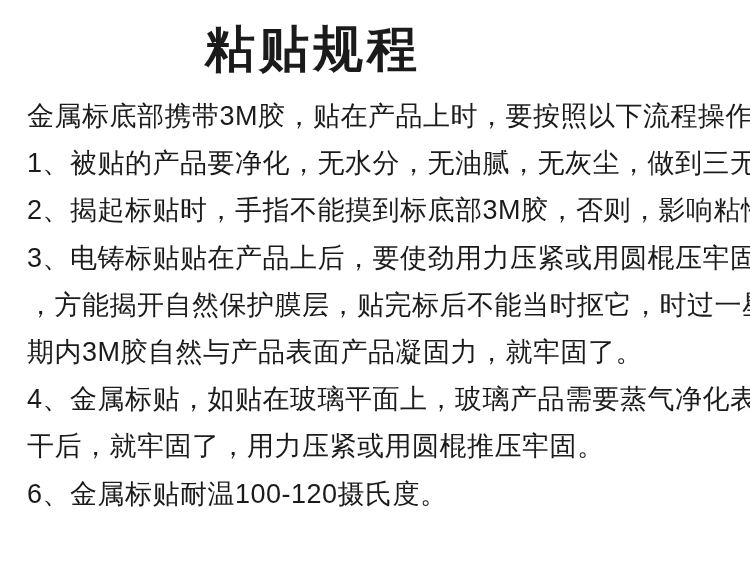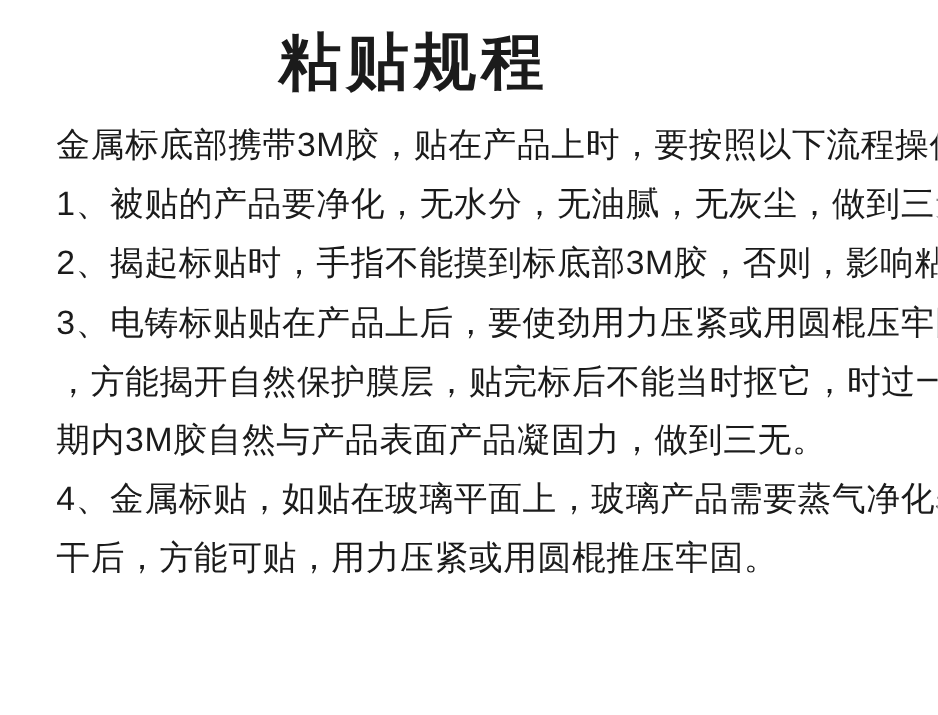--- a/index.html
+++ b/index.html
@@ -12,21 +12,20 @@
     overflow: hidden;
     background: #ffffff;
     font-family: "Liberation Sans", sans-serif;
     color: #1b1b1b;
   }
   .page {
     width: 626px;
     height: 572px;
     background: #ffffff;
     position: relative;
-    padding-left: 18px;
   }
   .title {
     margin: 0;
     padding-top: 18px;
     height: 62px;
     line-height: 62px;
     text-align: center;
     font-size: 50px;
     font-weight: 700;
     letter-spacing: 4px;
@@ -52,17 +51,18 @@
 
 <div class="page">
   <h1 class="title">粘贴规程</h1>
 
   <div class="body-text">
     <div class="line">金属标底部携带3M胶，贴在产品上时，要按照以下流程操作：</div>
     <div class="line">1、被贴的产品要净化，无水分，无油腻，无灰尘，做到三无。</div>
     <div class="line">2、揭起标贴时，手指不能摸到标底部3M胶，否则，影响粘性。</div>
     <div class="line">3、电铸标贴贴在产品上后，要使劲用力压紧或用圆棍压牢固后</div>
     <div class="line">，方能揭开自然保护膜层，贴完标后不能当时抠它，时过一星</div>
-    <div class="line">期内3M胶自然与产品表面产品凝固力，做到三无。</div>
+    <div class="line">期内3M胶自然与产品表面产品凝固力，就牢固了。</div>
     <div class="line">4、金属标贴，如贴在玻璃平面上，玻璃产品需要蒸气净化表面</div>
-    <div class="line">干后，方能可贴，用力压紧或用圆棍推压牢固。</div>
+    <div class="line">干后，就牢固了，用力压紧或用圆棍推压牢固。</div>
+    <div class="line">6、金属标贴耐温100-120摄氏度。</div>
   </div>
 </div>
 
 </body></html>

